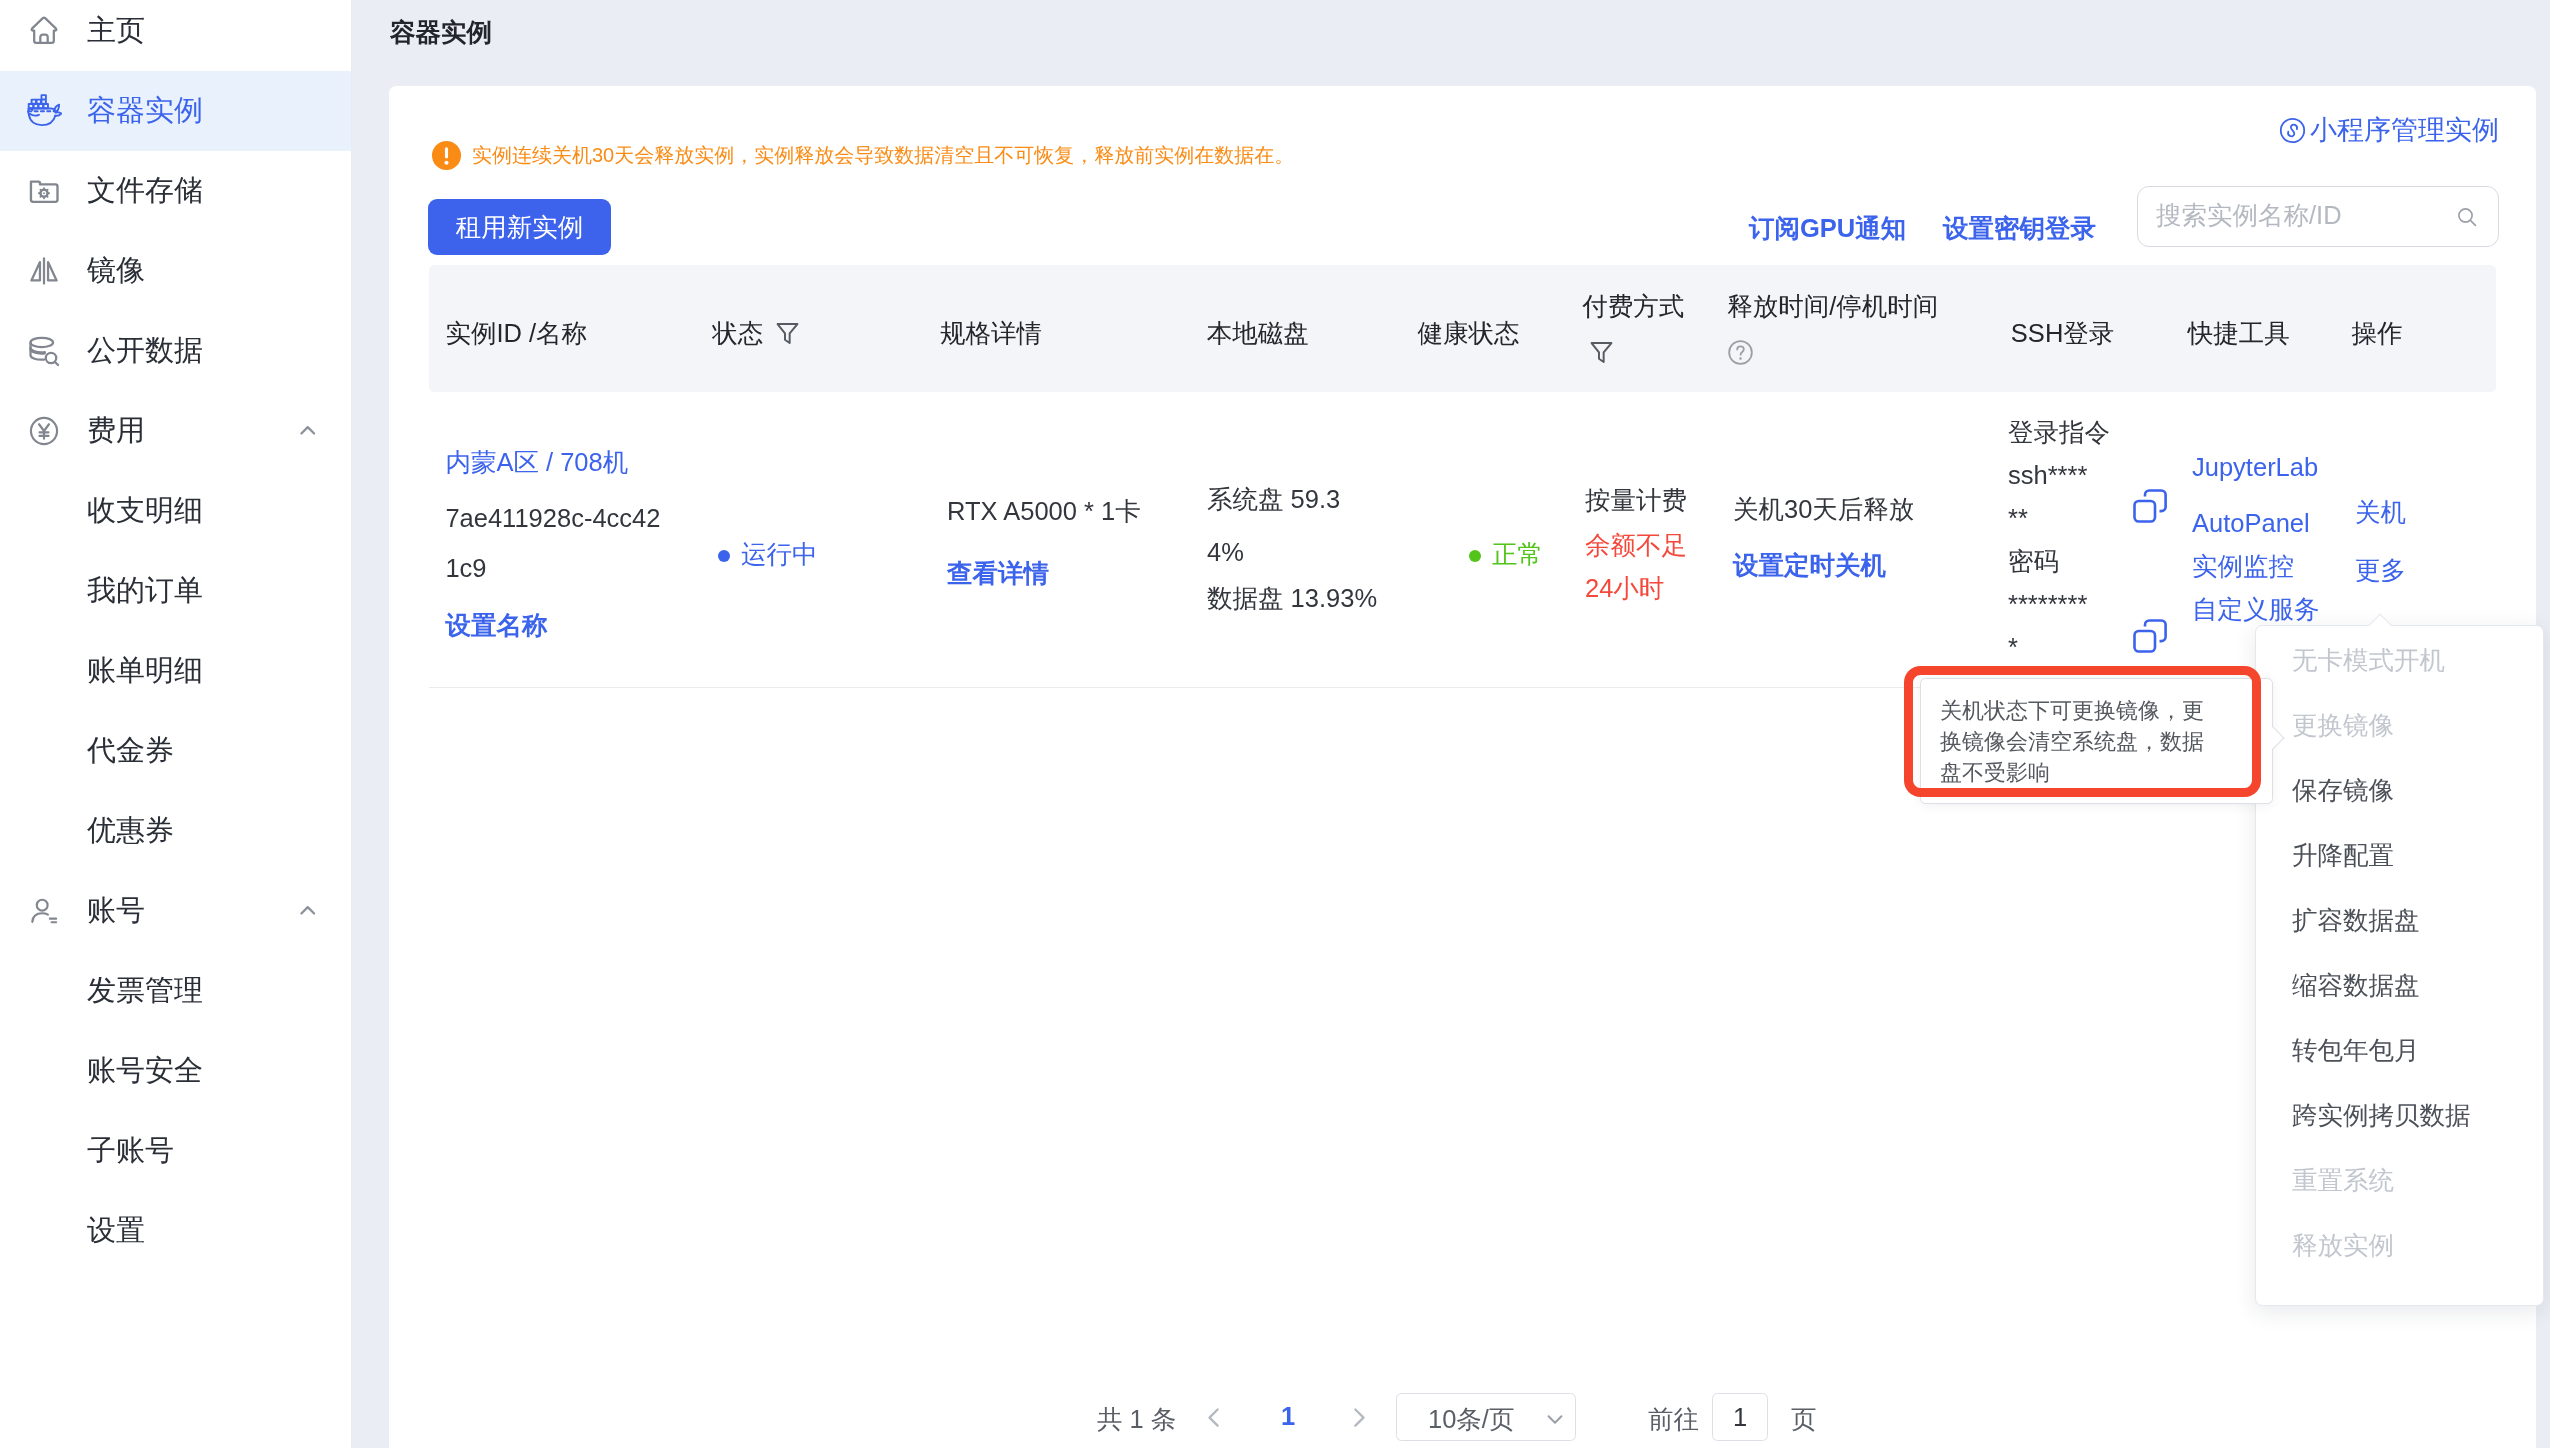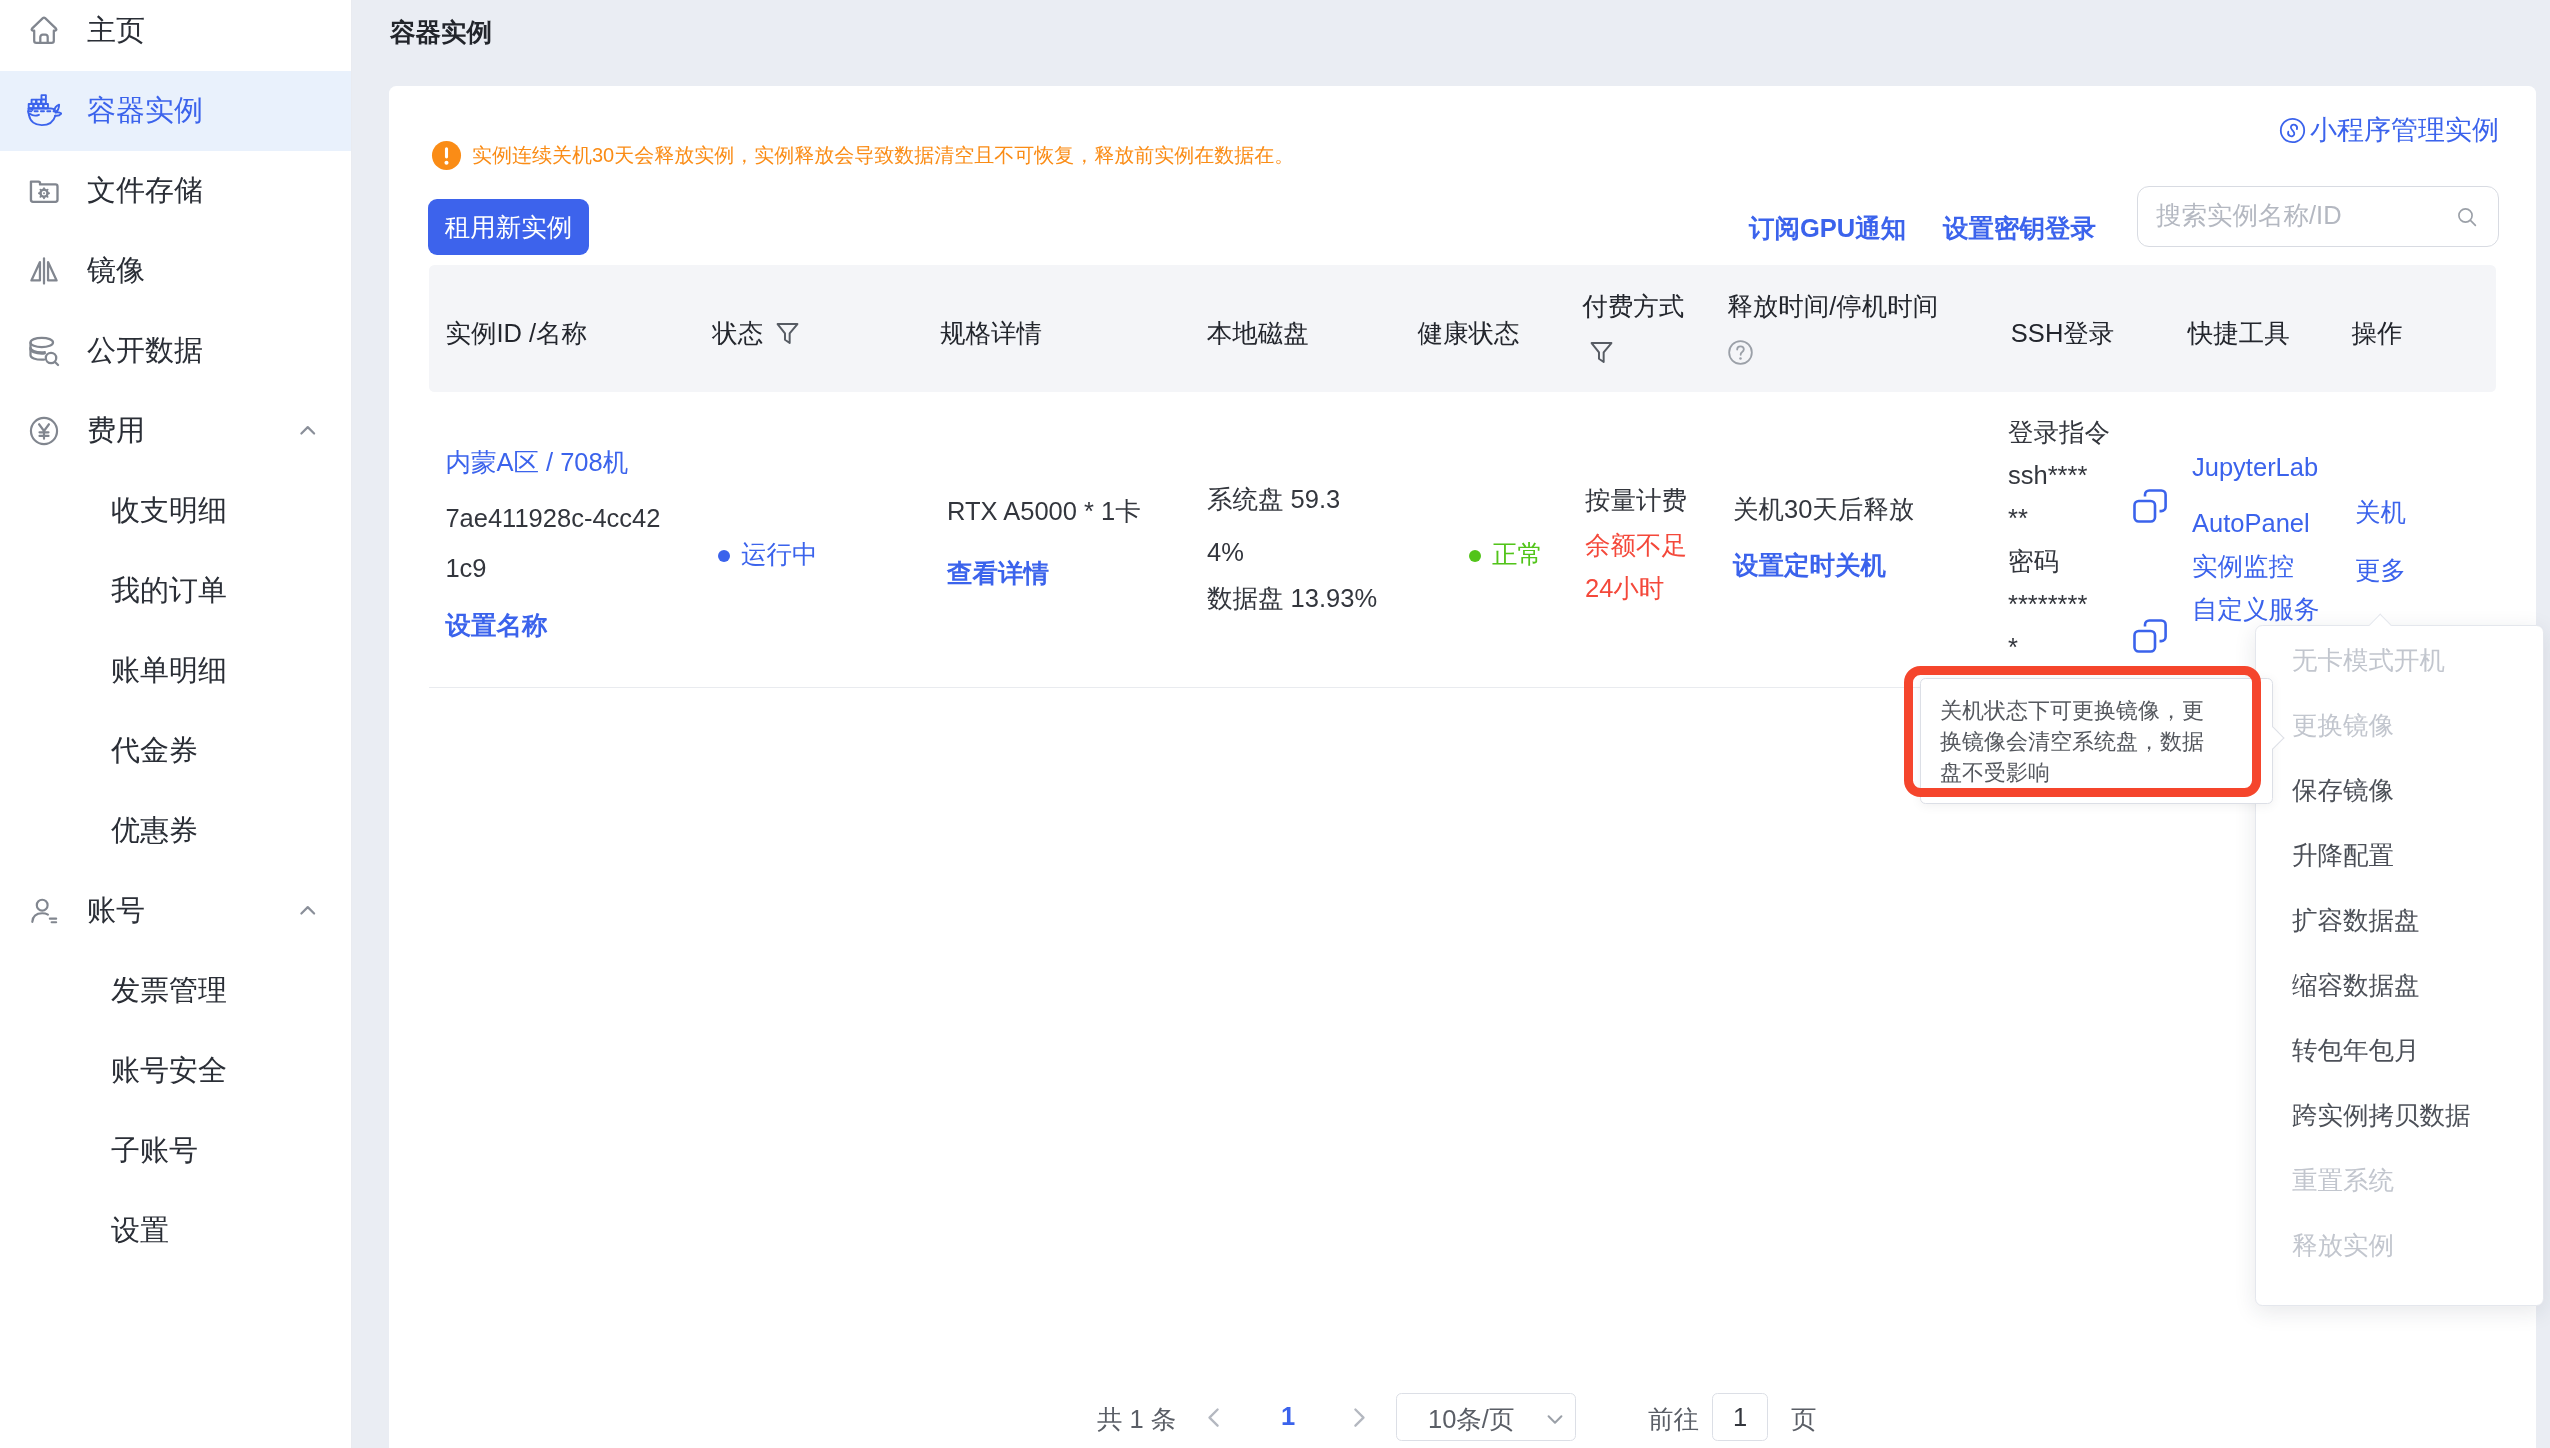--- a/index.html
+++ b/index.html
@@ -6,39 +6,39 @@
 html,body { width:2550px; height:1449px; overflow:hidden; }
 body { font-family:"Liberation Sans", sans-serif; background:#eaedf3; position:relative; }
 svg { display:block; }
 
 
 .sidebar { position:absolute; left:0; top:0; width:352px; height:1449px; background:#fff; border-right:0.9px solid #e9ebf0; z-index:5; }
 .sb-list { margin-top:-9px; }
 .sb-item { height:80px; display:flex; align-items:center; position:relative; cursor:pointer; }
 .sb-icon { width:36px; height:36px; margin-left:25.5px; margin-right:25.5px; flex:none; }
 .sb-label { font-size:29px; color:#2a2e36; letter-spacing:0; }
-.sb-item.sub .sb-label { margin-left:111px; }
+.sb-item.sub .sb-label { margin-left:87px; }
 .sb-item.active { background:#e9f1fc; }
 .sb-item.active .sb-label { color:#3b63ec; }
 .sb-caret { position:absolute; right:31px; top:50%; margin-top:-12.7px; }
 
 
 .page-title { position:absolute; left:390px; top:14.6px; font-size:25.5px; font-weight:700; color:#22252b; z-index:2; }
 .card { position:absolute; left:389px; top:86px; width:2147px; height:1363px; background:#fff; border-radius:7.3px 7.3px 0 0; z-index:1; }
 
 
 .banner { position:absolute; left:42px; top:54px; display:flex; align-items:center; }
 .banner-icon { width:31px; height:31px; margin-right:10px; }
 .banner-text { font-size:20px; color:#fa8c16; }
 .mini-link { position:absolute; right:37px; top:26px; display:flex; align-items:center; cursor:pointer; }
 .mini-icon { width:27px; height:27px; margin-right:3.6px; }
 .mini-label { font-size:27px; color:#3b63ec; }
 
 
-.rent-btn { position:absolute; left:39px; top:113px; width:161px; height:56px; background:#3d63ec; color:#fff; font-size:25.5px; font-weight:500; border:none; border-radius:9px; cursor:pointer; font-family:inherit; }
+.rent-btn { position:absolute; left:39px; top:113px; width:183px; height:56px; background:#3d63ec; color:#fff; font-size:25.5px; font-weight:500; border:none; border-radius:9px; cursor:pointer; font-family:inherit; }
 .tb-link { position:absolute; top:125px; font-size:25.5px; font-weight:600; color:#3b63ec; cursor:pointer; }
 .tb-link.gpu { left:1360px; }
 .tb-link.sshkey { left:1554px; }
 .search-box { position:absolute; left:1748px; top:100px; width:362px; height:61px; border:1.8px solid #d8dbe2; border-radius:12px; background:#fff; }
 .search-input { position:absolute; left:18px; top:0; width:282px; height:57px; border:none; outline:none; font-size:25.5px; color:#333; font-family:inherit; background:transparent; }
 .search-input::placeholder { color:#b4b8c1; }
 .search-icon { position:absolute; right:19px; top:18px; width:24px; height:24px; }
 
 
 .thead { position:absolute; left:40px; top:179px; width:2067px; height:127px; background:#f4f5f8; border-radius:5.5px; display:flex; }

